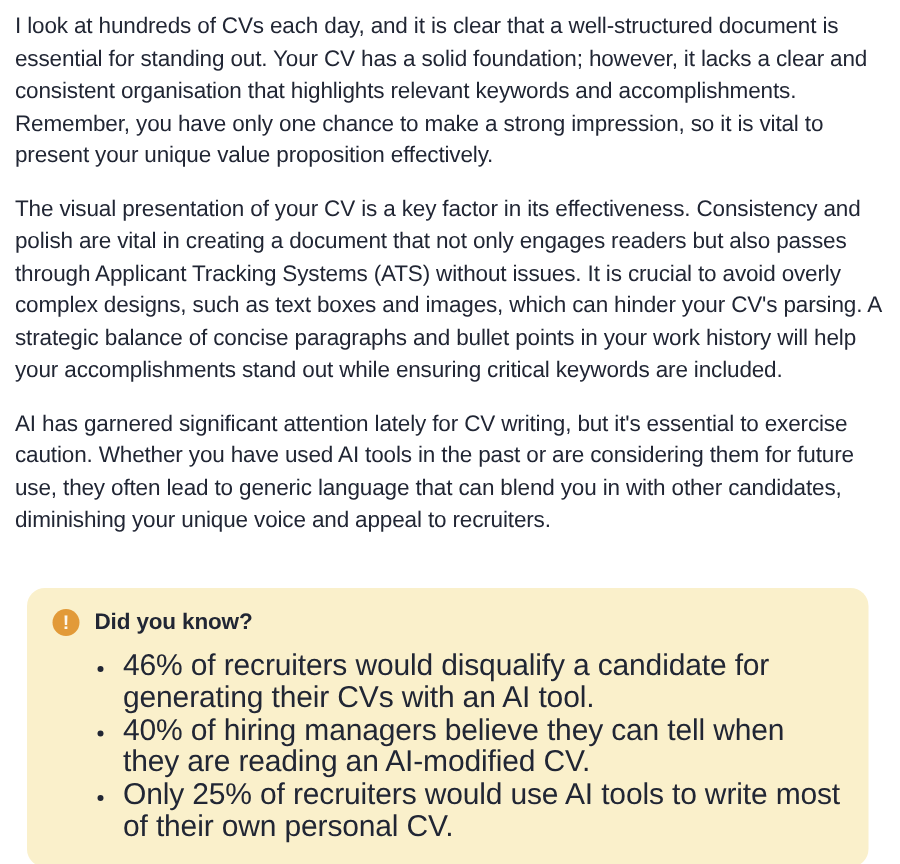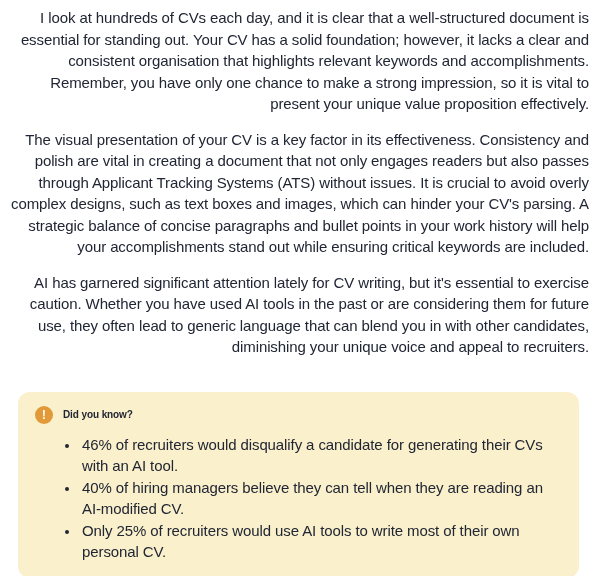--- a/index.html
+++ b/index.html
@@ -22,21 +22,20 @@
   }
   .page {
     padding: 7px 11px 0 10px;
   }
   .para {
     margin: 0 0 14px 0;
     font-size: 15px;
     line-height: 21.5px;
     letter-spacing: -0.1px;
     color: var(--text-color);
-    text-align: right;
   }
   .callout {
     margin: 34px 10px 0 8px;
     background: var(--callout-bg);
     border-radius: 12px;
     padding: 14px 18px 15px 17px;
   }
   .callout-header {
     display: flex;
     align-items: center;
@@ -50,32 +49,32 @@
     background: var(--icon-color);
     color: #fdf8ec;
     display: flex;
     align-items: center;
     justify-content: center;
     font-size: 13px;
     font-weight: 700;
     line-height: 1;
   }
   .callout-title {
-    font-size: 10px;
+    font-size: 15px;
     font-weight: 700;
     letter-spacing: -0.1px;
     color: var(--text-color);
   }
   .callout-list {
     margin: 10px 0 0 0;
     padding: 0 0 0 45px;
     list-style: disc outside;
   }
   .callout-list li {
-    font-size: 15px;
+    font-size: 20px;
     line-height: 21.5px;
     letter-spacing: -0.1px;
     color: var(--text-color);
     padding-left: 2px;
   }
   .callout-list li::marker {
     font-size: 13px;
     color: var(--text-color);
   }
 </style>

